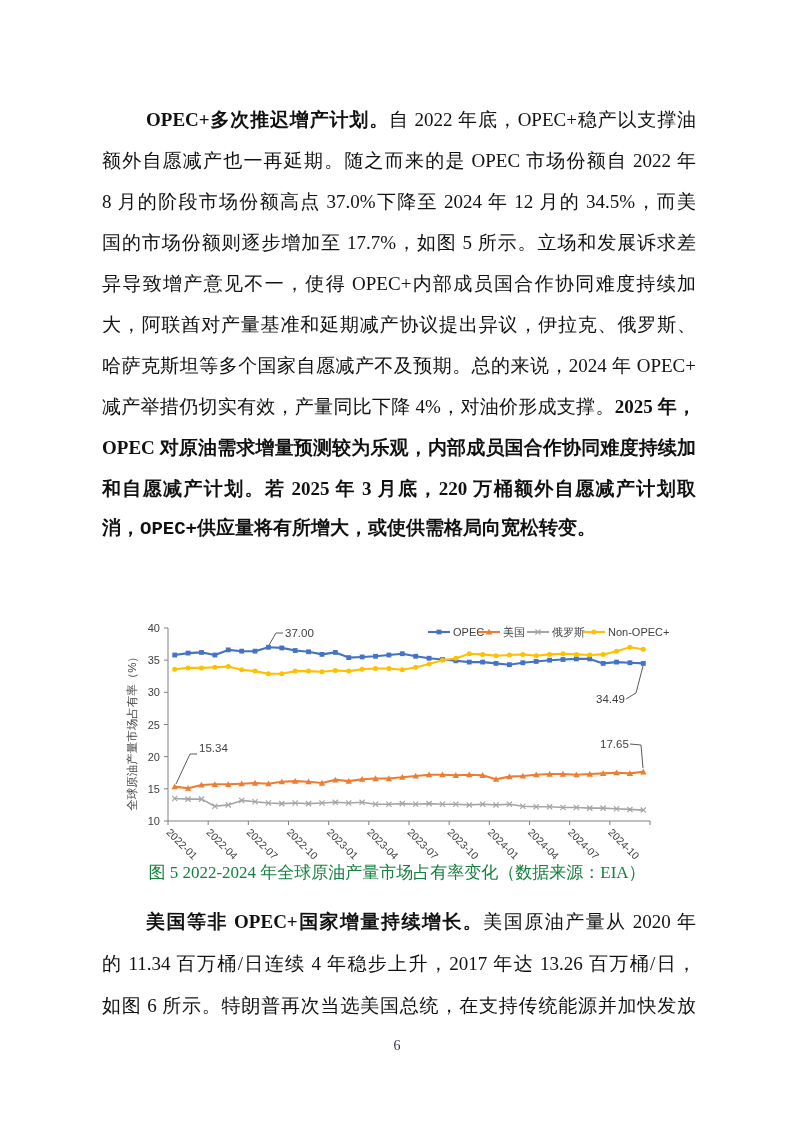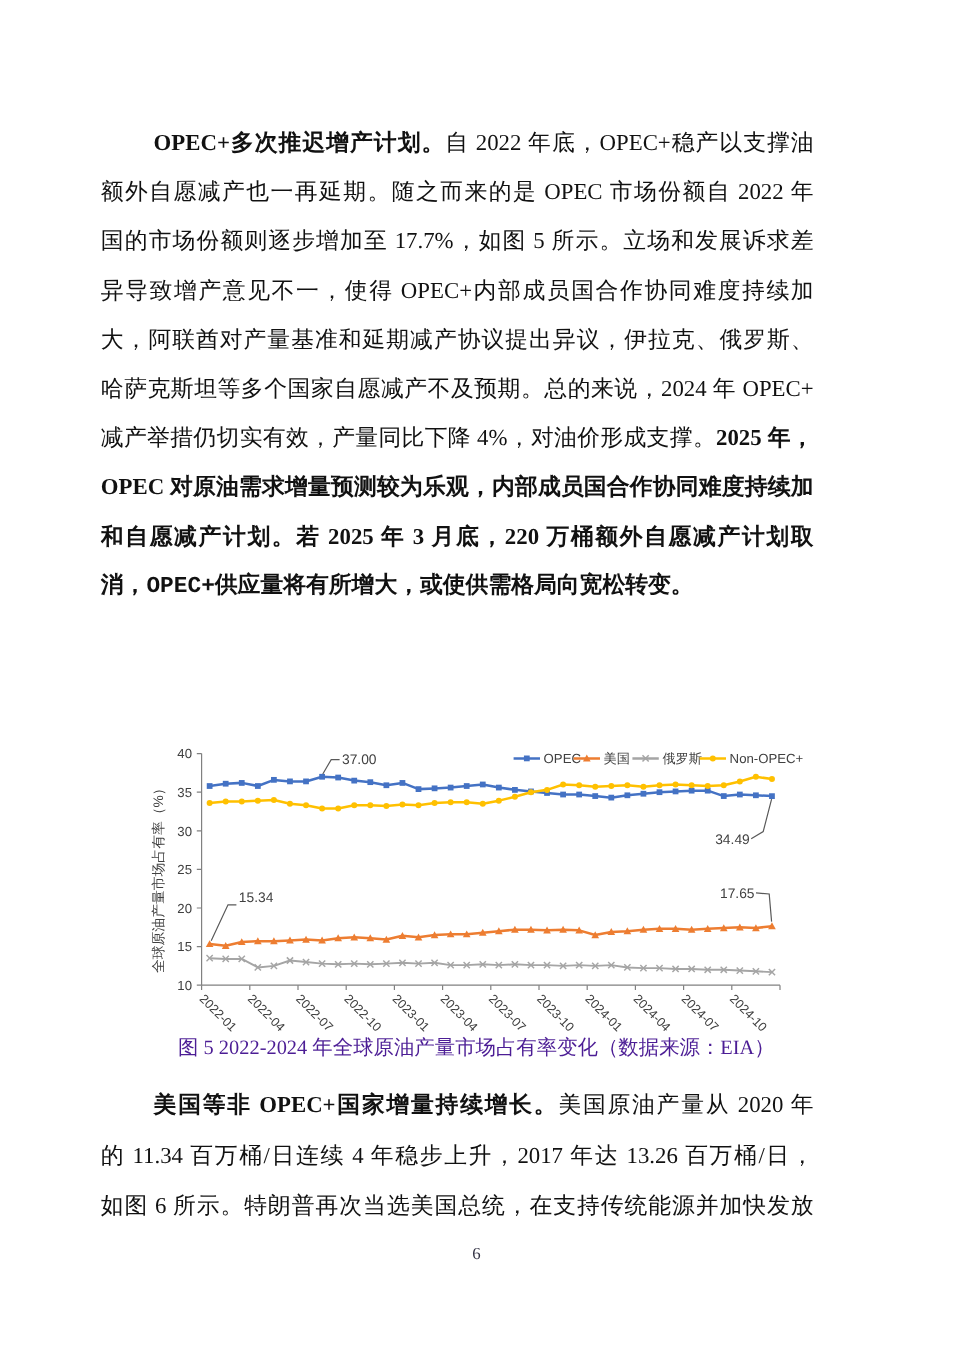--- a/index.html
+++ b/index.html
@@ -1,37 +1,38 @@
 <!DOCTYPE html>
 <html><head>
 <meta charset="utf-8">
 <style>
   html,body{margin:0;padding:0;background:#ffffff;}
   .page{position:relative;width:794px;height:1123px;background:#fff;margin:0 auto;overflow:hidden;
         font-family:"Liberation Serif","DejaVu Serif",serif;color:#111;}
-  .para{position:absolute;left:84px;width:594px;font-size:19px;}
+  .para{position:absolute;left:102px;width:594px;font-size:19px;}
   #para1{top:99px;}
   #para2{top:901px;}
   .tline{height:41px;line-height:41px;text-align:justify;text-align-last:justify;overflow:hidden;}
   #para2 .tline{height:42px;line-height:42px;}
   .tline.noj{text-align-last:left;font-family:Liberation Mono, monospace;}
   .b{font-weight:700;}
   .figwrap{position:absolute;left:122px;top:616px;width:572px;height:246px;}
   .caption{position:absolute;left:0;top:858px;width:100%;height:30px;line-height:30px;
-           text-align:center;font-size:17px;color:#4c1d95;}
+           text-align:center;font-size:17px;color:#15803d;}
   .pagenum{position:absolute;left:0;top:1038px;width:100%;text-align:center;font-size:14px;color:#334;}
   svg text{font-family:"Liberation Sans","DejaVu Sans",sans-serif;fill:#404040;}
 </style>
 </head>
 <body>
 
 <div class="page">
   <div id="para1" class="para">
       <div class="tline" style="padding-left: 44px;"><span class="b">OPEC+多次推迟增产计划。</span><span>自 2022 年底，OPEC+稳产以支撑油</span></div>
       <div class="tline"><span>额外自愿减产也一再延期。随之而来的是 OPEC 市场份额自 2022 年</span></div>
+      <div class="tline"><span>8 月的阶段市场份额高点 37.0%下降至 2024 年 12 月的 34.5%，而美</span></div>
       <div class="tline"><span>国的市场份额则逐步增加至 17.7%，如图 5 所示。立场和发展诉求差</span></div>
       <div class="tline"><span>异导致增产意见不一，使得 OPEC+内部成员国合作协同难度持续加</span></div>
       <div class="tline"><span>大，阿联酋对产量基准和延期减产协议提出异议，伊拉克、俄罗斯、</span></div>
       <div class="tline"><span>哈萨克斯坦等多个国家自愿减产不及预期。总的来说，2024 年 OPEC+</span></div>
       <div class="tline"><span>减产举措仍切实有效，产量同比下降 4%，对油价形成支撑。</span><span class="b">2025 年，</span></div>
       <div class="tline"><span class="b">OPEC 对原油需求增量预测较为乐观，内部成员国合作协同难度持续加</span></div>
       <div class="tline"><span class="b">和自愿减产计划。若 2025 年 3 月底，220 万桶额外自愿减产计划取</span></div>
       <div class="tline noj"><span class="b">消，OPEC+供应量将有所增大，或使供需格局向宽松转变。</span></div>
     </div>
 

